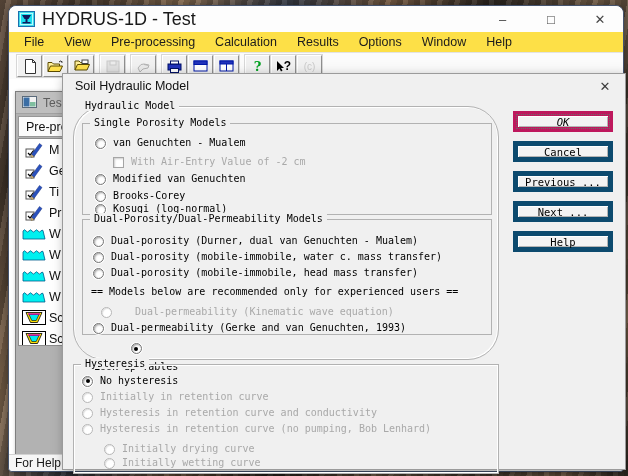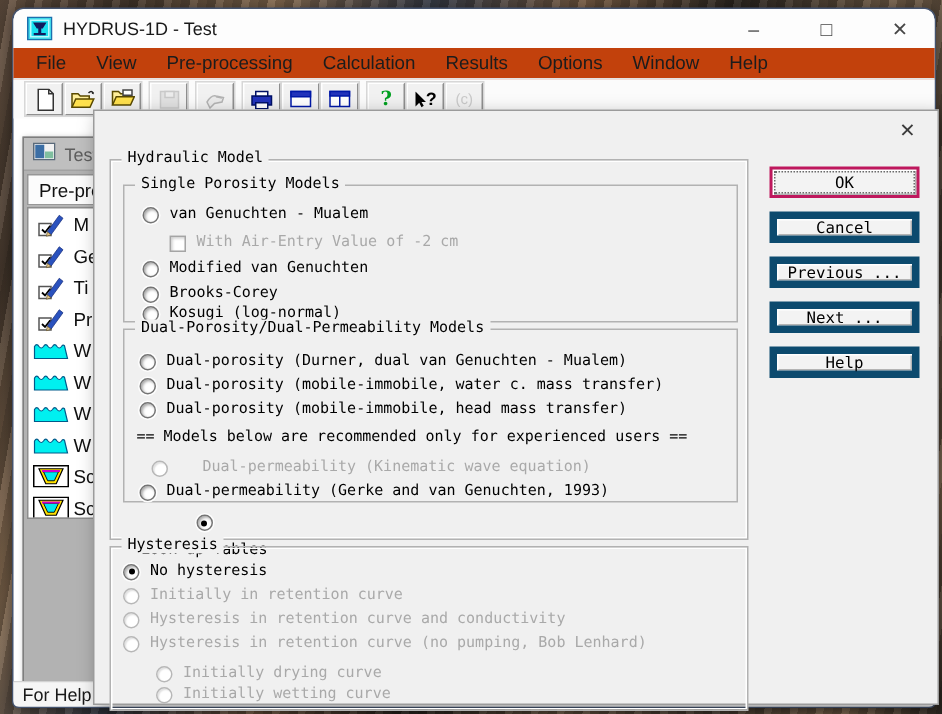--- a/index.html
+++ b/index.html
@@ -14,28 +14,28 @@
 
   
   .main-window {
     position:absolute; left:8px; top:5px; width:616px; height:467px;
     background:#ffffff; border:1px solid #44536e; border-radius:8px 8px 4px 4px;
     box-shadow:0 2px 10px rgba(0,0,0,.45);
   }
   .titlebar { position:relative; height:26px; display:flex; align-items:center; gap:7px;
     padding-left:9px; background:#fdfdfd; border-radius:8px 8px 0 0; }
   .titlebar .app-icon { width:17px; height:16px; display:inline-block; }
-  .titlebar .title { font-size:12px; color:#191919; }
+  .titlebar .title { font-size:18px; color:#191919; }
   .win-controls { position:absolute; right:16px; top:0; height:26px; display:flex; align-items:center; gap:35px;
     color:#474747; font-size:13px; }
   .win-controls span { display:inline-block; width:14px; text-align:center; cursor:default; }
   .ctrl-min { letter-spacing:-1px; }
 
   .menubar { height:21px; display:flex; align-items:center; padding-left:5px;
-    background:#c2410c; border-bottom:1px solid #e3e3e3; }
+    background:#fde047; border-bottom:1px solid #e3e3e3; }
   .menubar .menu-item { font-size:12.5px; color:#1c1c1c; padding:2px 10px; }
 
   .toolbar { height:26px; display:flex; align-items:flex-start; padding:2px 0 0 8px; background:#fbfbfb; }
   .tool-btn { width:25px; height:22px; margin-right:1px; background:#f1f1f1;
     border:1px solid; border-color:#ffffff #8f8f8f #8f8f8f #ffffff; outline:1px solid #d7d7d7;
     display:flex; align-items:center; justify-content:center; }
   .tool-sep { width:5px; height:22px; }
   .tool-btn.disabled svg, .tool-btn.disabled span { opacity:.45; filter:grayscale(1); }
   .glyph-help { color:#00a020; font-weight:bold; font-size:13px; font-family:"DejaVu Serif", serif; }
   .glyph-chelp { color:#000; font-weight:bold; font-size:12px; display:flex; align-items:center; }
@@ -87,21 +87,21 @@
   .opt-row.disabled .radio { border-color:#b7b7b7; box-shadow:inset 1px 1px 1px rgba(0,0,0,.12); }
   .checkbox { width:11px; height:11px; background:#fff; flex:0 0 auto;
     border:1px solid #a5a5a5; box-shadow:inset 1px 1px 2px rgba(0,0,0,.2); }
 
   .note-row { position:absolute; white-space:nowrap; }
 
   .dlg-btn { position:absolute; left:450px; width:100px; height:21px; background:#f3f3f3;
     border:5px solid #0c4a6e; box-shadow:inset 1px 1px 0 #ffffff, inset -1px -1px 0 #b4b4b4;
     display:flex; align-items:center; justify-content:center;
     font-family:"DejaVu Sans Mono", monospace; font-size:10.5px; color:#000; }
-  .dlg-btn.default { border:2px solid #be185d; outline:1px dotted #6b6b6b; outline-offset:-4px; }
+  .dlg-btn.default { border:5px solid #be185d; outline:1px dotted #6b6b6b; outline-offset:-4px;font-style:italic; }
 </style>
 </head>
 <body>
 
 <div class="screen">
 
   <div class="main-window">
 
     <div class="titlebar">
       <span class="app-icon">
@@ -324,24 +324,25 @@
       </div>
     </div>
 
     <div class="statusbar">
       <span>For Help, p</span>
     </div>
   </div>
 
   <div class="dialog">
     <div class="dialog-titlebar">
+      <span class="dialog-title">Soil Hydraulic Model</span>
       <span class="dialog-close">✕</span>
     </div>
 
-    <div class="groupbox" style="left:10px; top:32px; width:426px; height:254px;">
+    <div class="groupbox" style="left:10px; top:32px; width:426px; height:254px;border-radius:31px;">
       <span class="glabel">Hydraulic Model</span>
 
       <div class="groupbox" style="left:8px; top:16px; width:410px; height:92px; box-shadow:none;">
         <span class="glabel">Single Porosity Models</span>
         <div class="opt-row" style="left:12px; top:13px;">
           <span class="radio"></span>
           <span class="txt">van Genuchten - Mualem</span>
         </div>
         <div class="opt-row disabled" style="left:30px; top:32px;">
           <span class="checkbox"></span>

